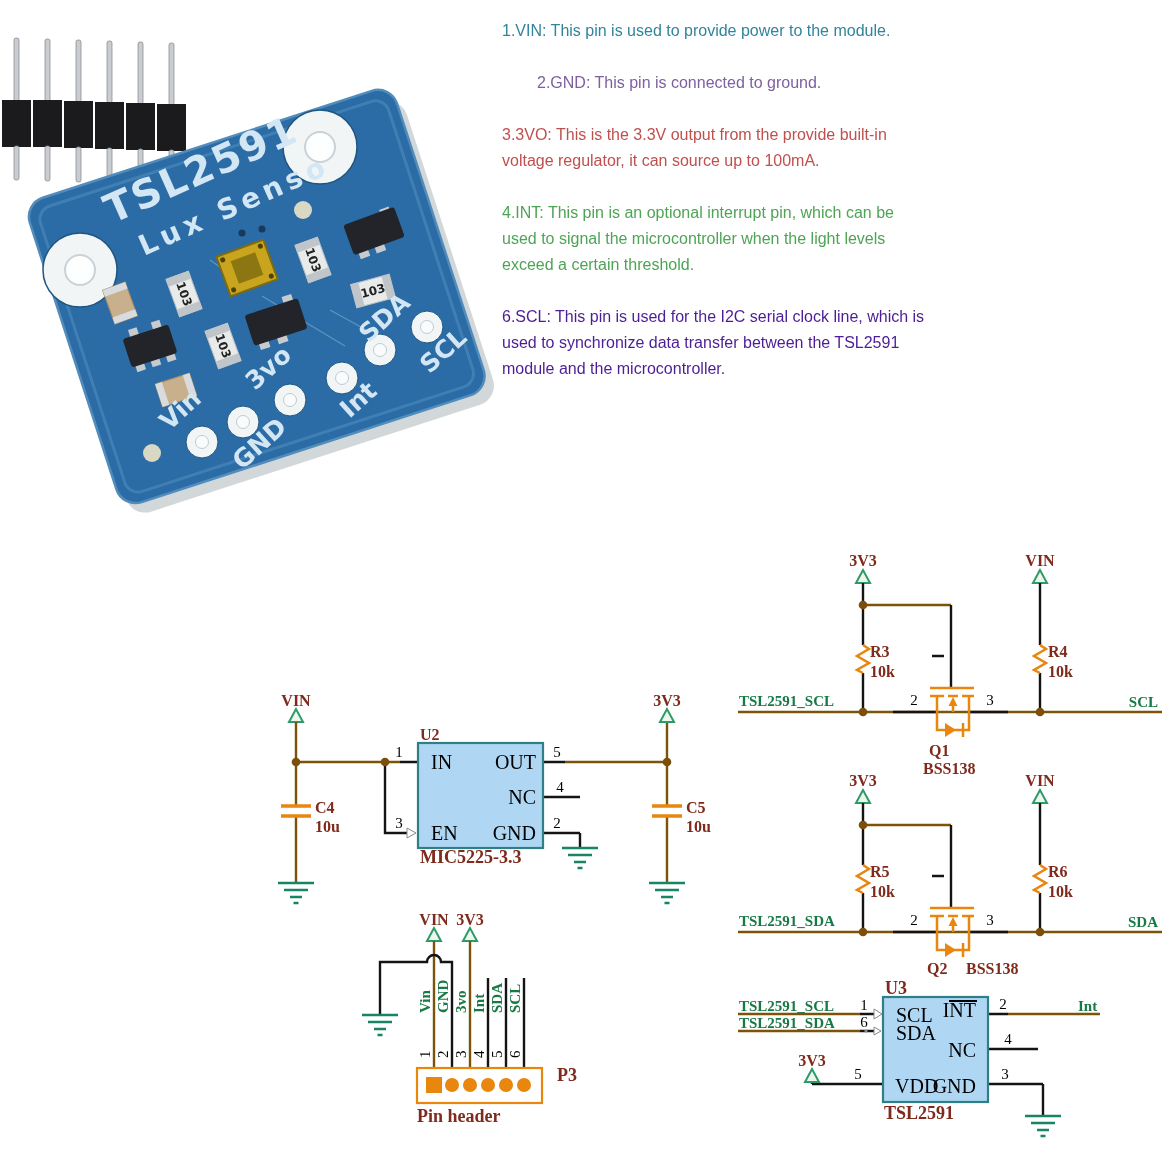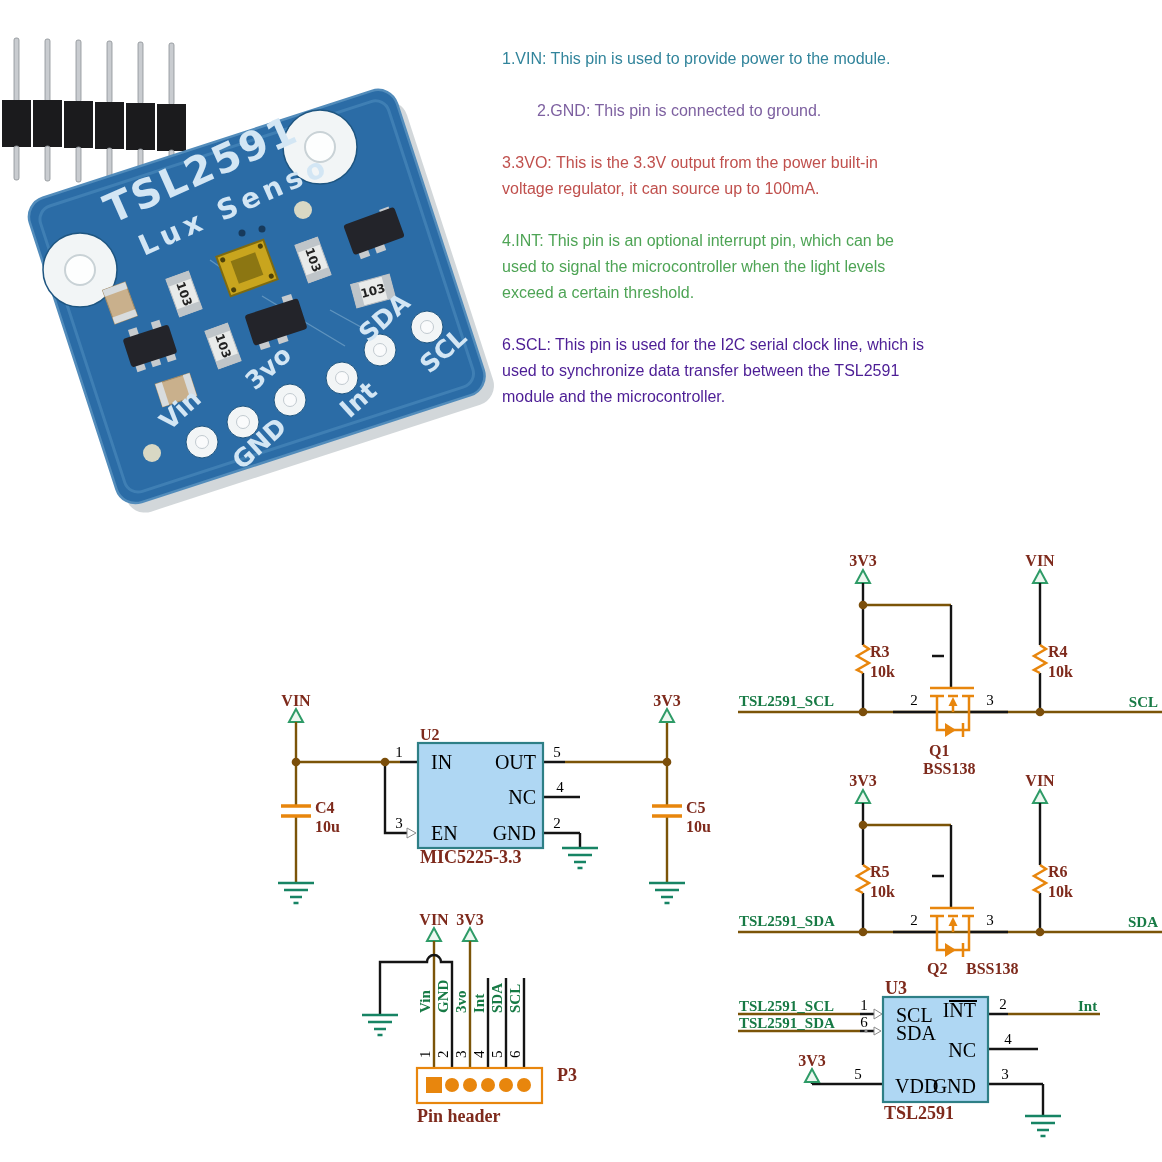--- a/index.html
+++ b/index.html
@@ -346,23 +346,23 @@
       <text x="812" y="1066" class="ref am">3V3</text>
       <path d="M812,1069 l-7,13 h14 z" class="pw"></path>
       <g transform="translate(1043,1116)">
             <path d="M-18,0 H18 M-12,7 H12 M-6,14 H6 M-2.5,20 H2.5" class="gn"></path>
           </g>
     </g>
   </g>
 </svg>
 
 <div class="descriptions">
-  <p class="desc" style="color: rgb(49, 132, 155); margin-top: 28px;">1.VIN: This pin is used to provide power to the module.</p>
+  <p class="desc" style="color: rgb(49, 132, 155);">1.VIN: This pin is used to provide power to the module.</p>
   <p class="desc" style="color: rgb(125, 96, 160); margin-left: 35px;">2.GND: This pin is connected to ground.</p>
-  <p class="desc" style="color: rgb(192, 80, 77);">3.3VO: This is the 3.3V output from the power built-in
+  <p class="desc" style="color: rgb(192, 80, 77);">3.3VO: This is the 3.3V output from the provide built-in
 voltage regulator, it can source up to 100mA.</p>
   <p class="desc" style="color: rgb(78, 164, 85);">4.INT: This pin is an optional interrupt pin, which can be
 used to signal the microcontroller when the light levels
 exceed a certain threshold.</p>
   <p class="desc" style="color: #4c1d95;">6.SCL: This pin is used for the I2C serial clock line, which is
 used to synchronize data transfer between the TSL2591
 module and the microcontroller.</p>
 </div>
 
 </div>

